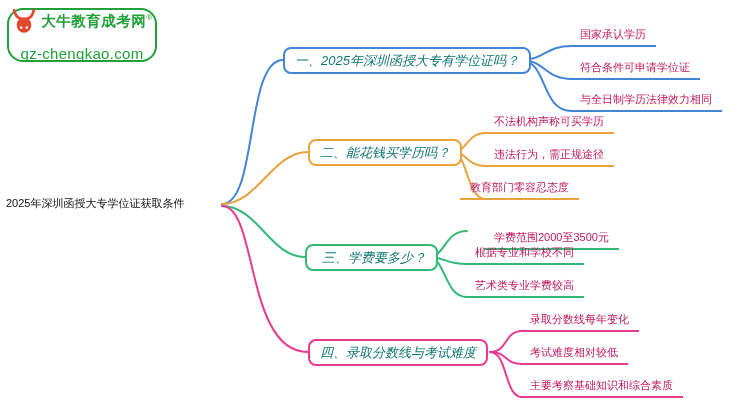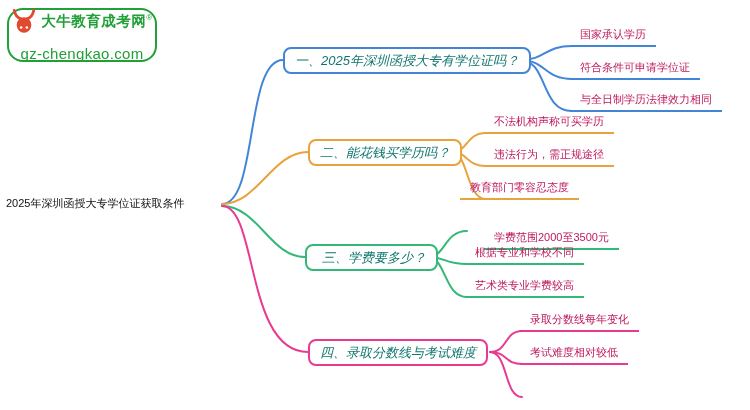--- a/index.html
+++ b/index.html
@@ -106,14 +106,15 @@
   <div class="leaf l2a" style="border-bottom-color: rgb(232, 163, 61);">不法机构声称可买学历</div>
   <div class="leaf l2b" style="border-bottom-color: rgb(232, 163, 61);">违法行为，需正规途径</div>
   <div class="leaf l2c" style="border-bottom-color: rgb(232, 163, 61);">教育部门零容忍态度</div>
 
   <div class="leaf l3a" style="border-bottom-color: rgb(52, 184, 120);">学费范围2000至3500元</div>
   <div class="leaf l3b" style="border-bottom-color: rgb(52, 184, 120);">根据专业和学校不同</div>
   <div class="leaf l3c" style="border-bottom-color: rgb(52, 184, 120);">艺术类专业学费较高</div>
 
   <div class="leaf l4a" style="border-bottom-color: rgb(232, 58, 144); text-align: center;">录取分数线每年变化</div>
   <div class="leaf l4b" style="border-bottom-color: rgb(232, 58, 144);">考试难度相对较低</div>
+  <div class="leaf l4c" style="border-bottom-color: rgb(232, 58, 144);">主要考察基础知识和综合素质</div>
 
 </div>
 
 </body></html>

